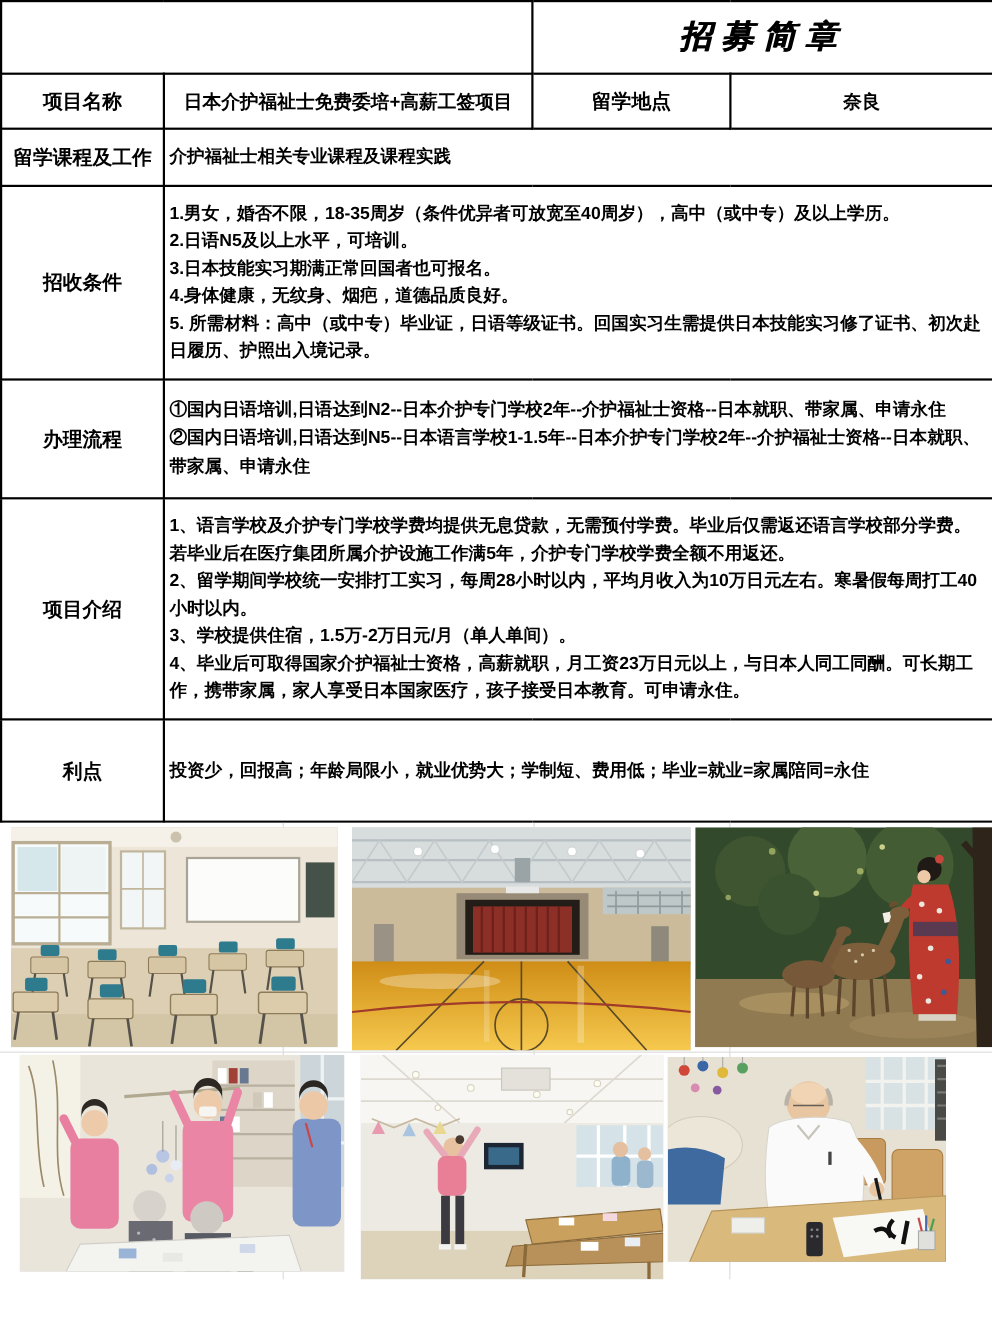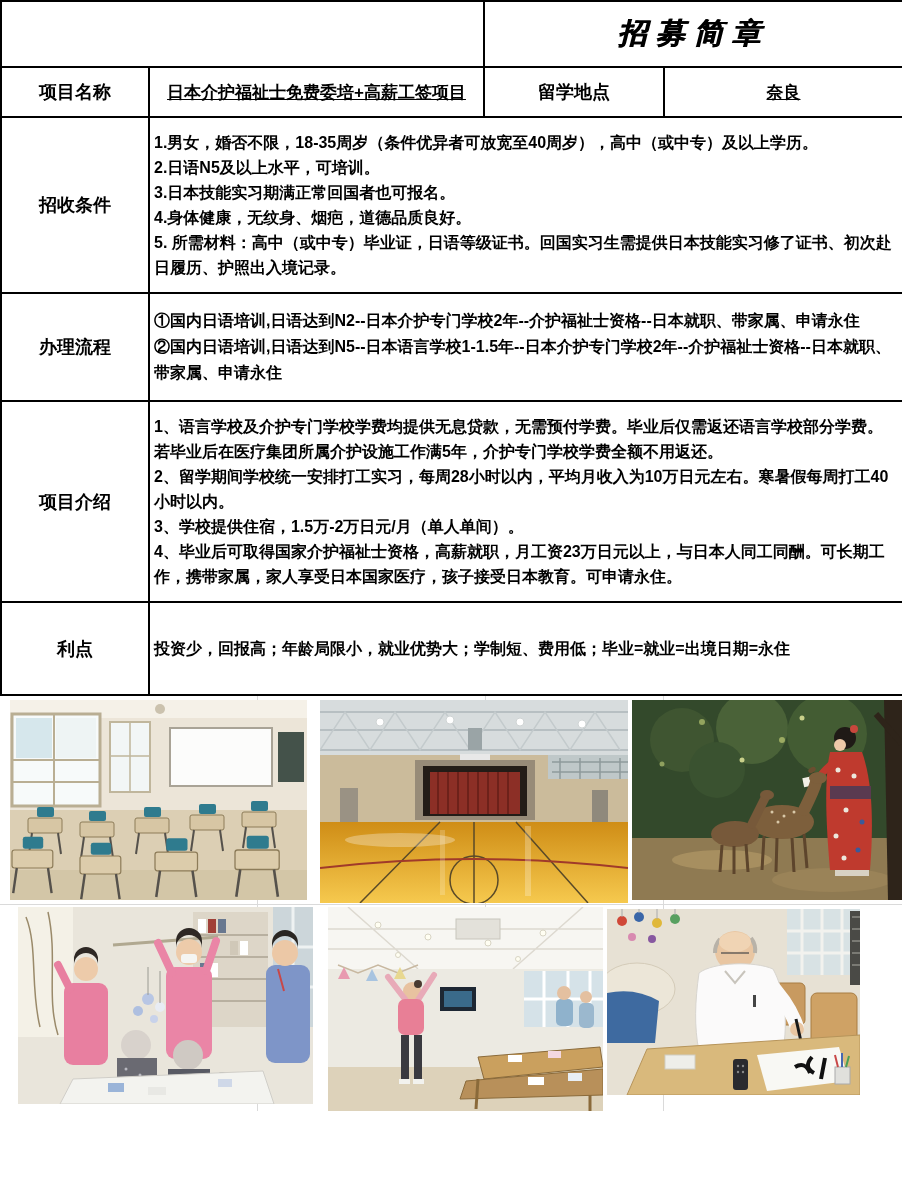--- a/index.html
+++ b/index.html
@@ -6,21 +6,21 @@
   body{width:902px;color:#000;font-family:"Liberation Sans",sans-serif;}
   .sheet{width:902px;height:1200px;position:relative;background:#fff;overflow:hidden;}
 
   table.grid{border-collapse:collapse;table-layout:fixed;width:902px;}
   table.grid td{border:2px solid #000;font-weight:bold;padding:12px 4px;overflow:hidden;vertical-align:middle;}
 
   .title-cell{text-align:center;font-family:"DejaVu Serif",serif;font-style:italic;font-weight:bold;
               font-size:29px;letter-spacing:9px;text-shadow:1px 0 0 #000;}
   .lbl{text-align:center;font-size:18px;font-family:Liberation Serif, serif;}
   .lbl-sm{text-align:center;font-size:14.5px;padding:0 1px;}
-  .val{text-align:center;font-size:17px;text-decoration:underline;}
+  .val{text-align:center;font-size:17px;}
   .val-2line{text-align:center;font-size:16.5px;line-height:23px;white-space:pre-line;}
   .content{text-align:left;font-size:16px;line-height:26px;white-space:pre-line;padding:2px 8px 2px 4px;}
   .content-tight{line-height:25px;}
   .empty-cell{background:#fff;}
 
   .photo-section{position:relative;width:902px;height:415px;background:#fff;}
   .gl-v{position:absolute;top:0;bottom:0;width:1px;background:#dadada;}
   .gl-h{position:absolute;left:0;right:0;height:1px;background:#dadada;}
   .photo{position:absolute;overflow:hidden;background:#ddd;}
   .photo svg{display:block;width:100%;height:100%;}
@@ -41,20 +41,24 @@
         <tr style="height:61px">
       <td colspan="2" class="empty-cell"></td>
       <td colspan="2" class="title-cell">招募简章</td>
     </tr>
     <tr style="height:46px">
       <td class="lbl">项目名称</td>
       <td class="val">日本介护福祉士免费委培+高薪工签项目</td>
       <td class="lbl">留学地点</td>
       <td class="val">奈良</td>
     </tr>
+    <tr style="height:51px">
+      <td class="lbl">留学课程及工作</td>
+      <td colspan="3" class="content">介护福祉士相关专业课程及课程实践</td>
+    </tr>
     <tr style="height:155px">
       <td class="lbl">招收条件</td>
       <td colspan="3" class="content content-tight">1.男女，婚否不限，18-35周岁（条件优异者可放宽至40周岁），高中（或中专）及以上学历。
 2.日语N5及以上水平，可培训。
 3.日本技能实习期满正常回国者也可报名。
 4.身体健康，无纹身、烟疤，道德品质良好。
 5. 所需材料：高中（或中专）毕业证，日语等级证书。回国实习生需提供日本技能实习修了证书、初次赴日履历、护照出入境记录。</td>
     </tr>
     <tr style="height:108px">
       <td class="lbl">办理流程</td>
@@ -63,21 +67,21 @@
     </tr>
     <tr style="height:197px">
       <td class="lbl">项目介绍</td>
       <td colspan="3" class="content content-tight">1、语言学校及介护专门学校学费均提供无息贷款，无需预付学费。毕业后仅需返还语言学校部分学费。若毕业后在医疗集团所属介护设施工作满5年，介护专门学校学费全额不用返还。
 2、留学期间学校统一安排打工实习，每周28小时以内，平均月收入为10万日元左右。寒暑假每周打工40小时以内。
 3、学校提供住宿，1.5万-2万日元/月（单人单间）。
 4、毕业后可取得国家介护福祉士资格，高薪就职，月工资23万日元以上，与日本人同工同酬。可长期工作，携带家属，家人享受日本国家医疗，孩子接受日本教育。可申请永住。</td>
     </tr>
     <tr style="height:93px">
       <td class="lbl">利点</td>
-      <td colspan="3" class="content">投资少，回报高；年龄局限小，就业优势大；学制短、费用低；毕业=就业=出境日期=永住</td>
+      <td colspan="3" class="content">投资少，回报高；年龄局限小，就业优势大；学制短、费用低；毕业=就业=家属陪同=永住</td>
     </tr>
   </tbody>
     </table>
 
   <div class="photo-section">
     <div class="gl-v" style="left:257px"></div>
     <div class="gl-v" style="left:485px"></div>
     <div class="gl-v" style="left:663px"></div>
     <div class="gl-h" style="top:208px"></div>
 

